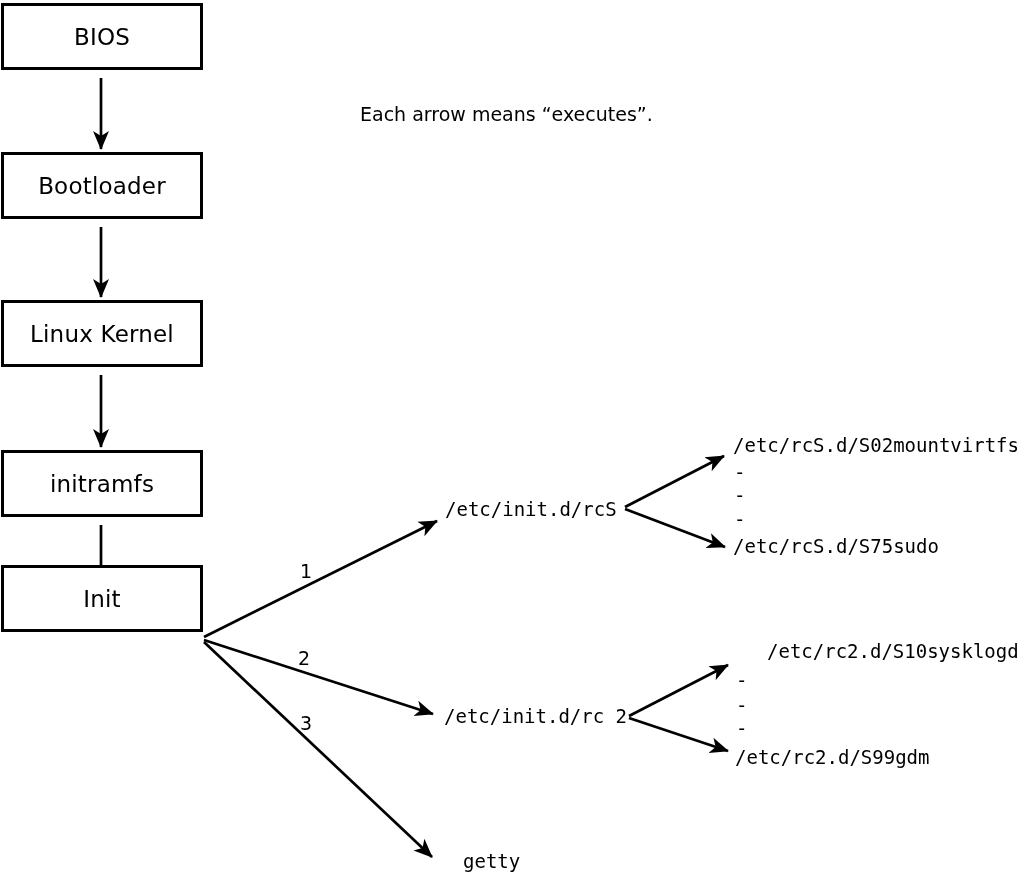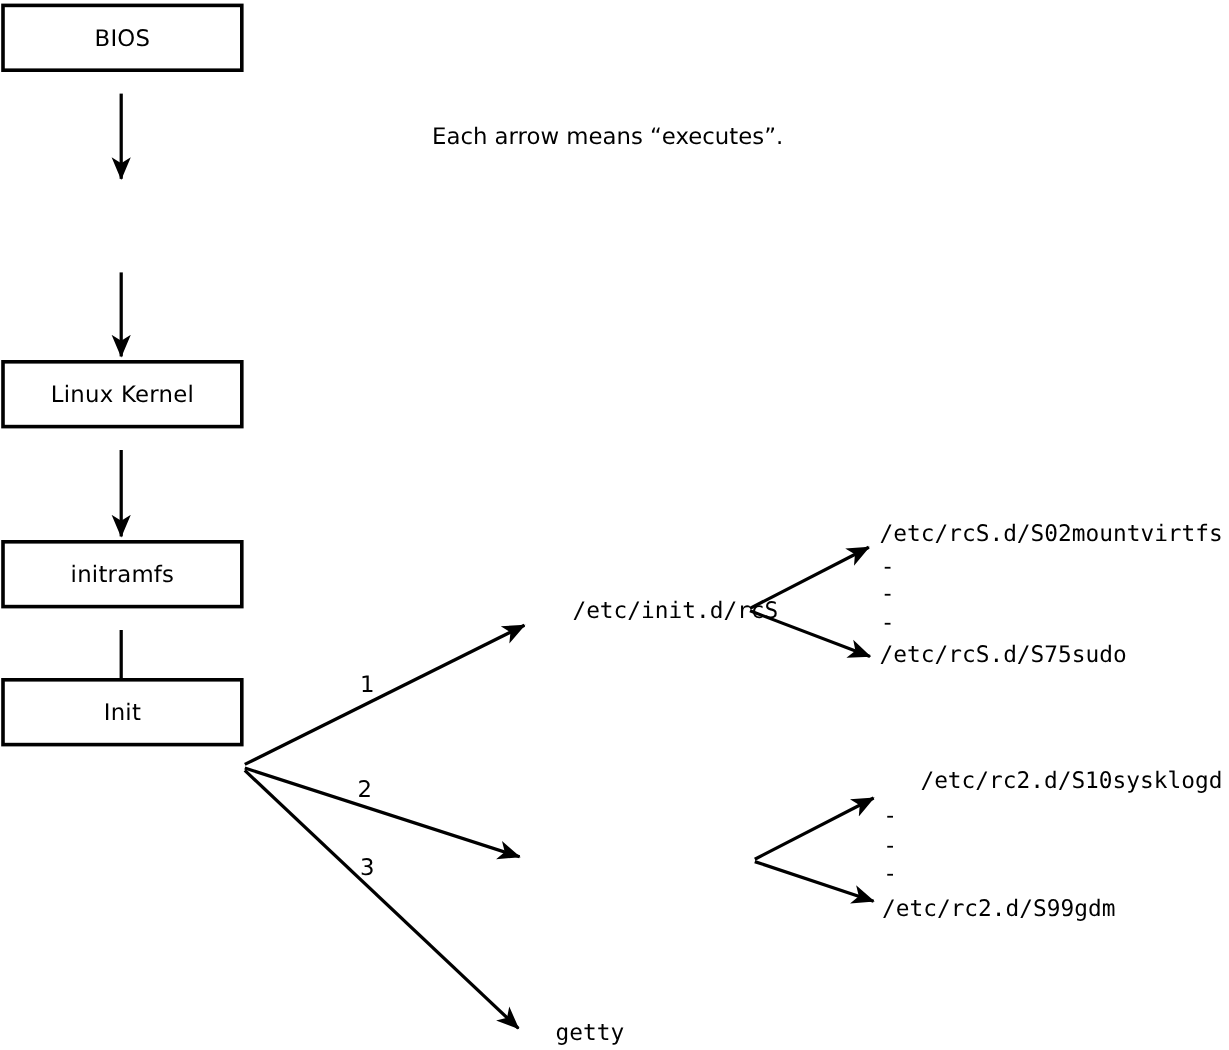--- a/index.html
+++ b/index.html
@@ -6,26 +6,26 @@
   #stage{
     position:relative;
     width:1024px;height:875px;
     background:#ffffff;
     font-family:"DejaVu Sans","Liberation Sans",sans-serif;
     color:#000;
     overflow:hidden;
   }
   .node{
     position:absolute;
-    left:1px;width:202px;height:57px;
+    left:1px;width:202px;height:67px;
     border:3px solid #000;
     box-sizing:border-box;
     background:#fff;
     display:flex;align-items:center;justify-content:center;
-    font-size:19px;
+    font-size:23px;
     letter-spacing:0.2px;
   }
   #node-bios{top:3px;}
   #node-bootloader{top:152px;}
   #node-kernel{top:300px;text-align:right;}
   #node-initramfs{top:450px;}
   #node-init{top:565px;}
   svg#edges{position:absolute;left:0;top:0;}
   .note{
     position:absolute;left:360px;top:114px;
@@ -40,21 +40,21 @@
   .mono{
     position:absolute;
     transform:translateY(-50%);
     font-family:"DejaVu Sans Mono","Liberation Mono",monospace;
     font-size:19px;
     white-space:pre;
   }
   #lbl-1{left:306px;top:571px;}
   #lbl-2{left:304px;top:658px;}
   #lbl-3{left:306px;top:723px;}
-  #txt-rcs{left:445px;top:509px;margin-left:32px;}
+  #txt-rcs{left:445px;top:509px;}
   #txt-rc2{left:444px;top:716px;}
   #txt-getty{left:447px;top:861px;margin-left:16px;}
   #txt-rcs-c0{left:733px;top:445px;}
   #txt-rcs-c1{left:734px;top:472px;}
   #txt-rcs-c2{left:734px;top:495px;}
   #txt-rcs-c3{left:734px;top:519px;}
   #txt-rcs-c4{left:733px;top:546px;}
   #txt-rc2-c0{left:735px;top:651px;margin-left:32px;}
   #txt-rc2-c1{left:736px;top:680px;}
   #txt-rc2-c2{left:736px;top:705px;}
@@ -86,20 +86,23 @@
     <line class="edge" x1="625" y1="507" x2="724" y2="456" marker-end="url(#ah)"></line>
     <line class="edge" x1="625" y1="509" x2="725" y2="547" marker-end="url(#ah)"></line>
 
     <line class="edge" x1="629" y1="716" x2="728" y2="665" marker-end="url(#ah)"></line>
     <line class="edge" x1="629" y1="718" x2="728" y2="751" marker-end="url(#ah)"></line>
   </svg>
 
   <div class="node" id="node-bios">
     <span>BIOS</span>
   </div>
+  <div class="node" id="node-bootloader">
+    <span>Bootloader</span>
+  </div>
   <div class="node" id="node-kernel">
     <span>Linux Kernel</span>
   </div>
   <div class="node" id="node-initramfs">
     <span>initramfs</span>
   </div>
   <div class="node" id="node-init">
     <span>Init</span>
   </div>
 
@@ -109,20 +112,21 @@
   <div class="edge-num" id="lbl-2">2</div>
   <div class="edge-num" id="lbl-3">3</div>
 
   <div class="mono" id="txt-rcs">/etc/init.d/rcS</div>
   <div class="mono" id="txt-rcs-c0">/etc/rcS.d/S02mountvirtfs</div>
   <div class="mono" id="txt-rcs-c1">-</div>
   <div class="mono" id="txt-rcs-c2">-</div>
   <div class="mono" id="txt-rcs-c3">-</div>
   <div class="mono" id="txt-rcs-c4">/etc/rcS.d/S75sudo</div>
 
+  <div class="mono" id="txt-rc2">/etc/init.d/rc 2</div>
   <div class="mono" id="txt-rc2-c0">/etc/rc2.d/S10sysklogd</div>
   <div class="mono" id="txt-rc2-c1">-</div>
   <div class="mono" id="txt-rc2-c2">-</div>
   <div class="mono" id="txt-rc2-c3">-</div>
   <div class="mono" id="txt-rc2-c4">/etc/rc2.d/S99gdm</div>
 
   <div class="mono" id="txt-getty">getty</div>
 
 </div>
 

